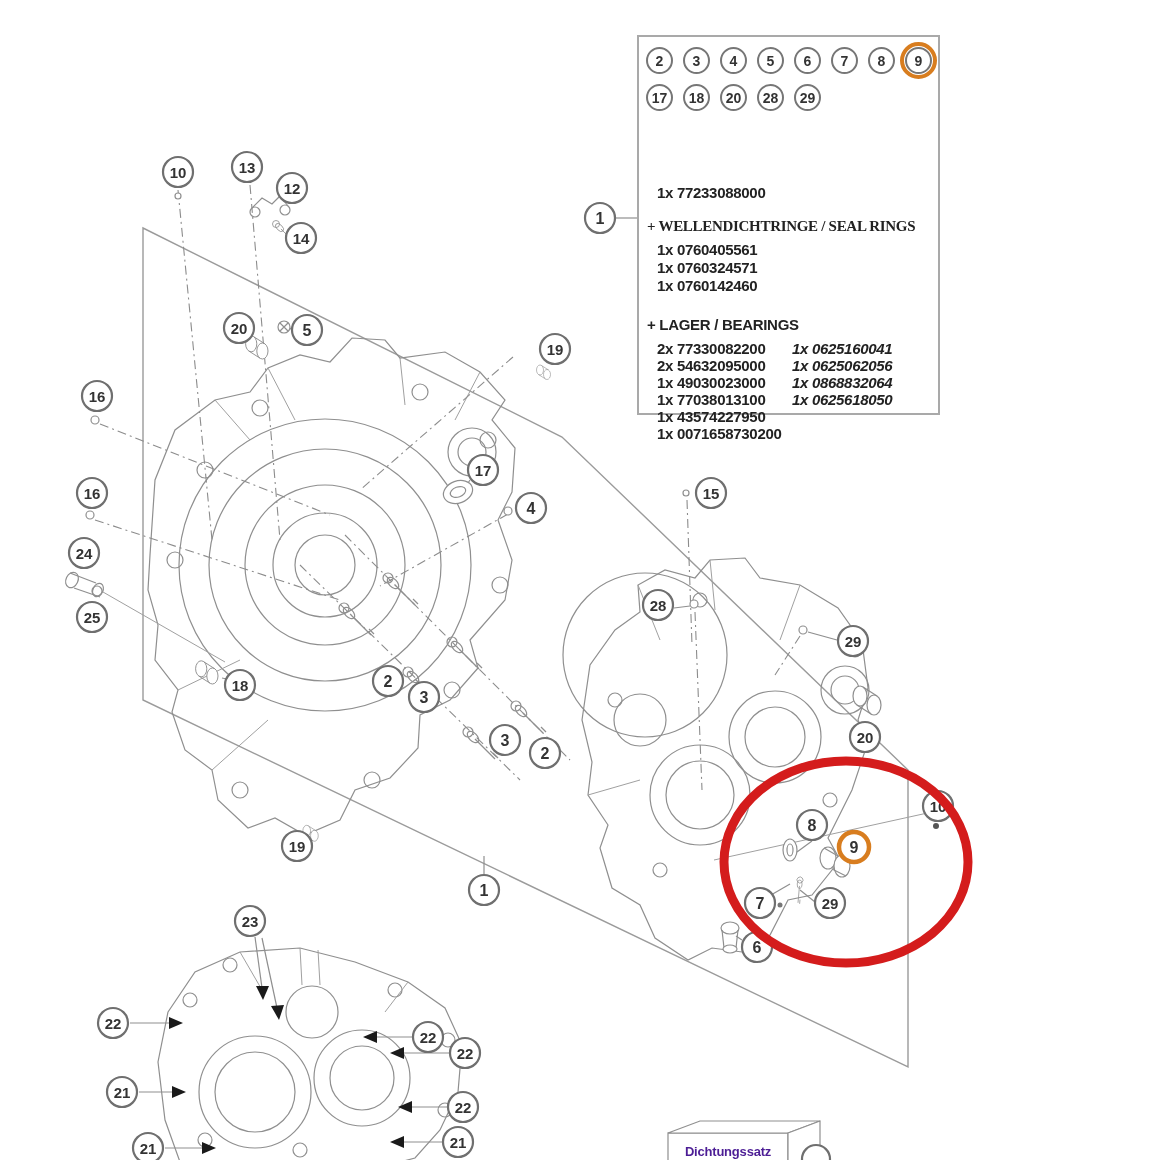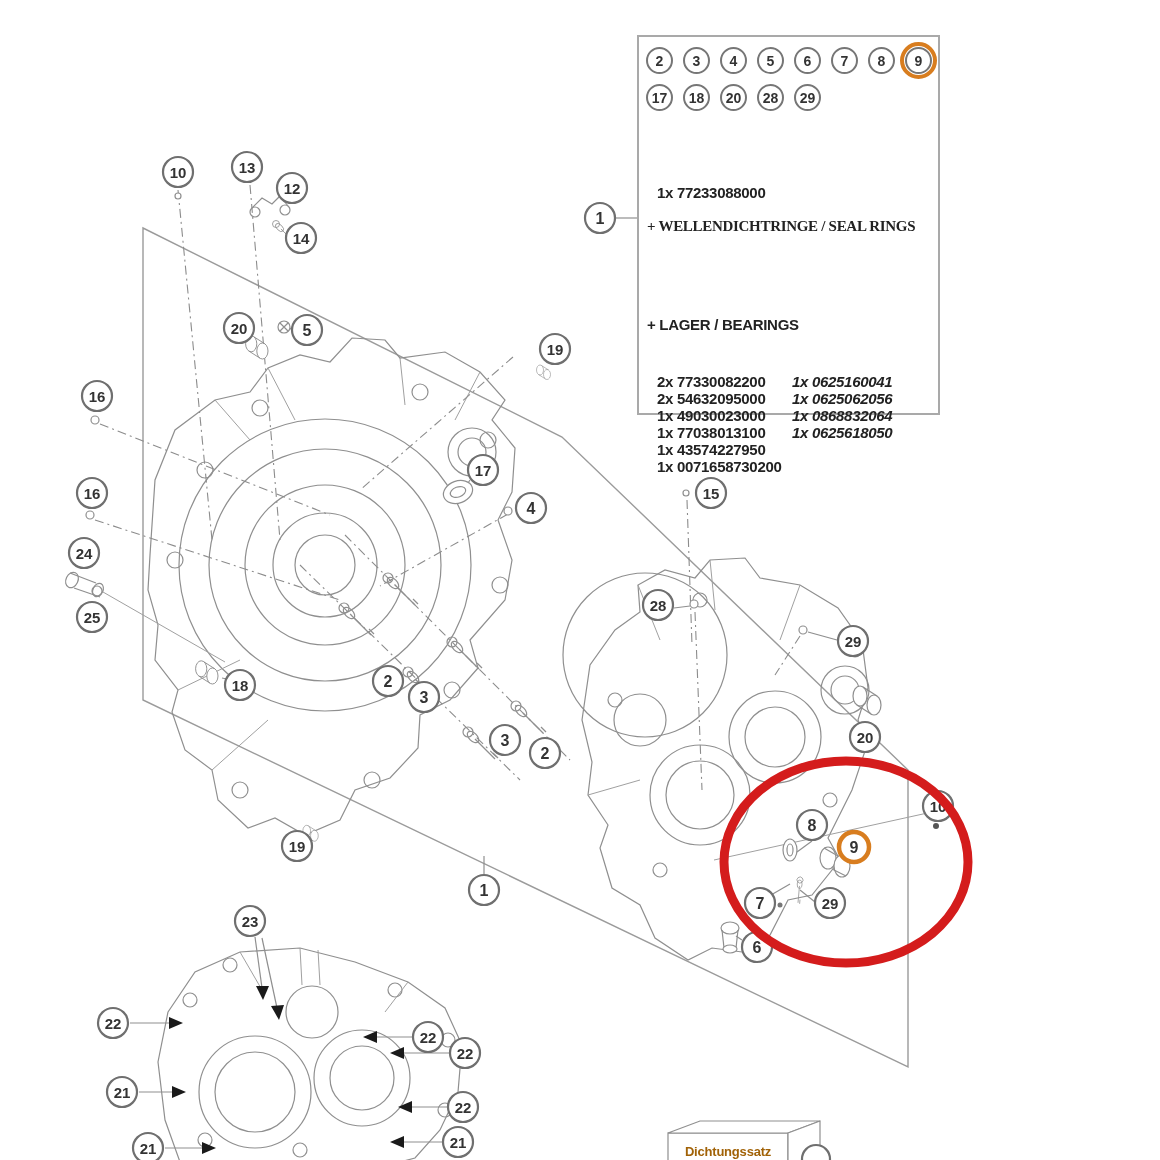--- a/index.html
+++ b/index.html
@@ -29,27 +29,27 @@
   .badge.hl::before{
     content:'';position:absolute;inset:-7px;border:4px solid var(--highlight-orange);
     border-radius:50%;
   }
   .pn{font-weight:bold;font-size:15px;letter-spacing:-0.3px;white-space:nowrap;}
   .kit-line{position:absolute;left:18px;top:147px;}
   .sec1-h{position:absolute;left:8px;top:181px;font-family:Liberation Serif, serif;}
   #sec1-items{position:absolute;left:18px;top:204px;}
   #sec1-items .pn{line-height:18px;}
   .sec2-h{position:absolute;left:8px;top:279px;}
-  #sec2-rows{position:absolute;left:18px;top:303px;margin-top:33px;}
+  #sec2-rows{position:absolute;left:18px;top:303px;}
   .pn-row{position:relative;height:17px;}
   .pn-col2{position:absolute;left:135px;top:0;font-style:italic;}
   
   #package-label{
     position:absolute;left:669px;top:1144px;width:118px;text-align:center;
-    font-weight:bold;font-size:13px;color:#a16207;letter-spacing:-0.2px;
+    font-weight:bold;font-size:13px;color:#4c1d95;letter-spacing:-0.2px;
   }
   
   .art{stroke:var(--line);fill:none;stroke-width:1.2;}
   .art-f{stroke:var(--line);fill:#fff;stroke-width:1.2;}
   .thin{stroke:#a0a0a0;fill:none;stroke-width:1;}
   .dd{stroke:#8c8c8c;fill:none;stroke-width:1.1;stroke-dasharray:9 4 2 4;}
   .sheet{stroke:#9b9b9b;fill:none;stroke-width:1.4;}
   .arrow{fill:#1a1a1a;stroke:none;}
   .c-circle{fill:#fff;stroke:var(--callout);stroke-width:2.2;}
   .c-circle.orange{stroke:var(--highlight-orange);stroke-width:4.5;}
@@ -427,20 +427,25 @@
         <div class="badge-row">
           <span class="badge">17</span>
           <span class="badge">18</span>
           <span class="badge">20</span>
           <span class="badge">28</span>
           <span class="badge">29</span>
         </div>
       </div>
   <div class="pn kit-line">1x 77233088000</div>
   <div class="pn sec1-h">+ WELLENDICHTRINGE / SEAL RINGS</div>
+  <div id="sec1-items">
+        <div class="pn">1x 0760405561</div>
+        <div class="pn">1x 0760324571</div>
+        <div class="pn">1x 0760142460</div>
+      </div>
   <div class="pn sec2-h">+ LAGER / BEARINGS</div>
   <div id="sec2-rows">
         <div class="pn-row"><span class="pn">2x 77330082200</span><span class="pn pn-col2">1x 0625160041</span></div>
         <div class="pn-row"><span class="pn">2x 54632095000</span><span class="pn pn-col2">1x 0625062056</span></div>
         <div class="pn-row"><span class="pn">1x 49030023000</span><span class="pn pn-col2">1x 0868832064</span></div>
         <div class="pn-row"><span class="pn">1x 77038013100</span><span class="pn pn-col2">1x 0625618050</span></div>
         <div class="pn-row"><span class="pn">1x 43574227950</span></div>
         <div class="pn-row"><span class="pn">1x 0071658730200</span></div>
       </div>
 </div>

